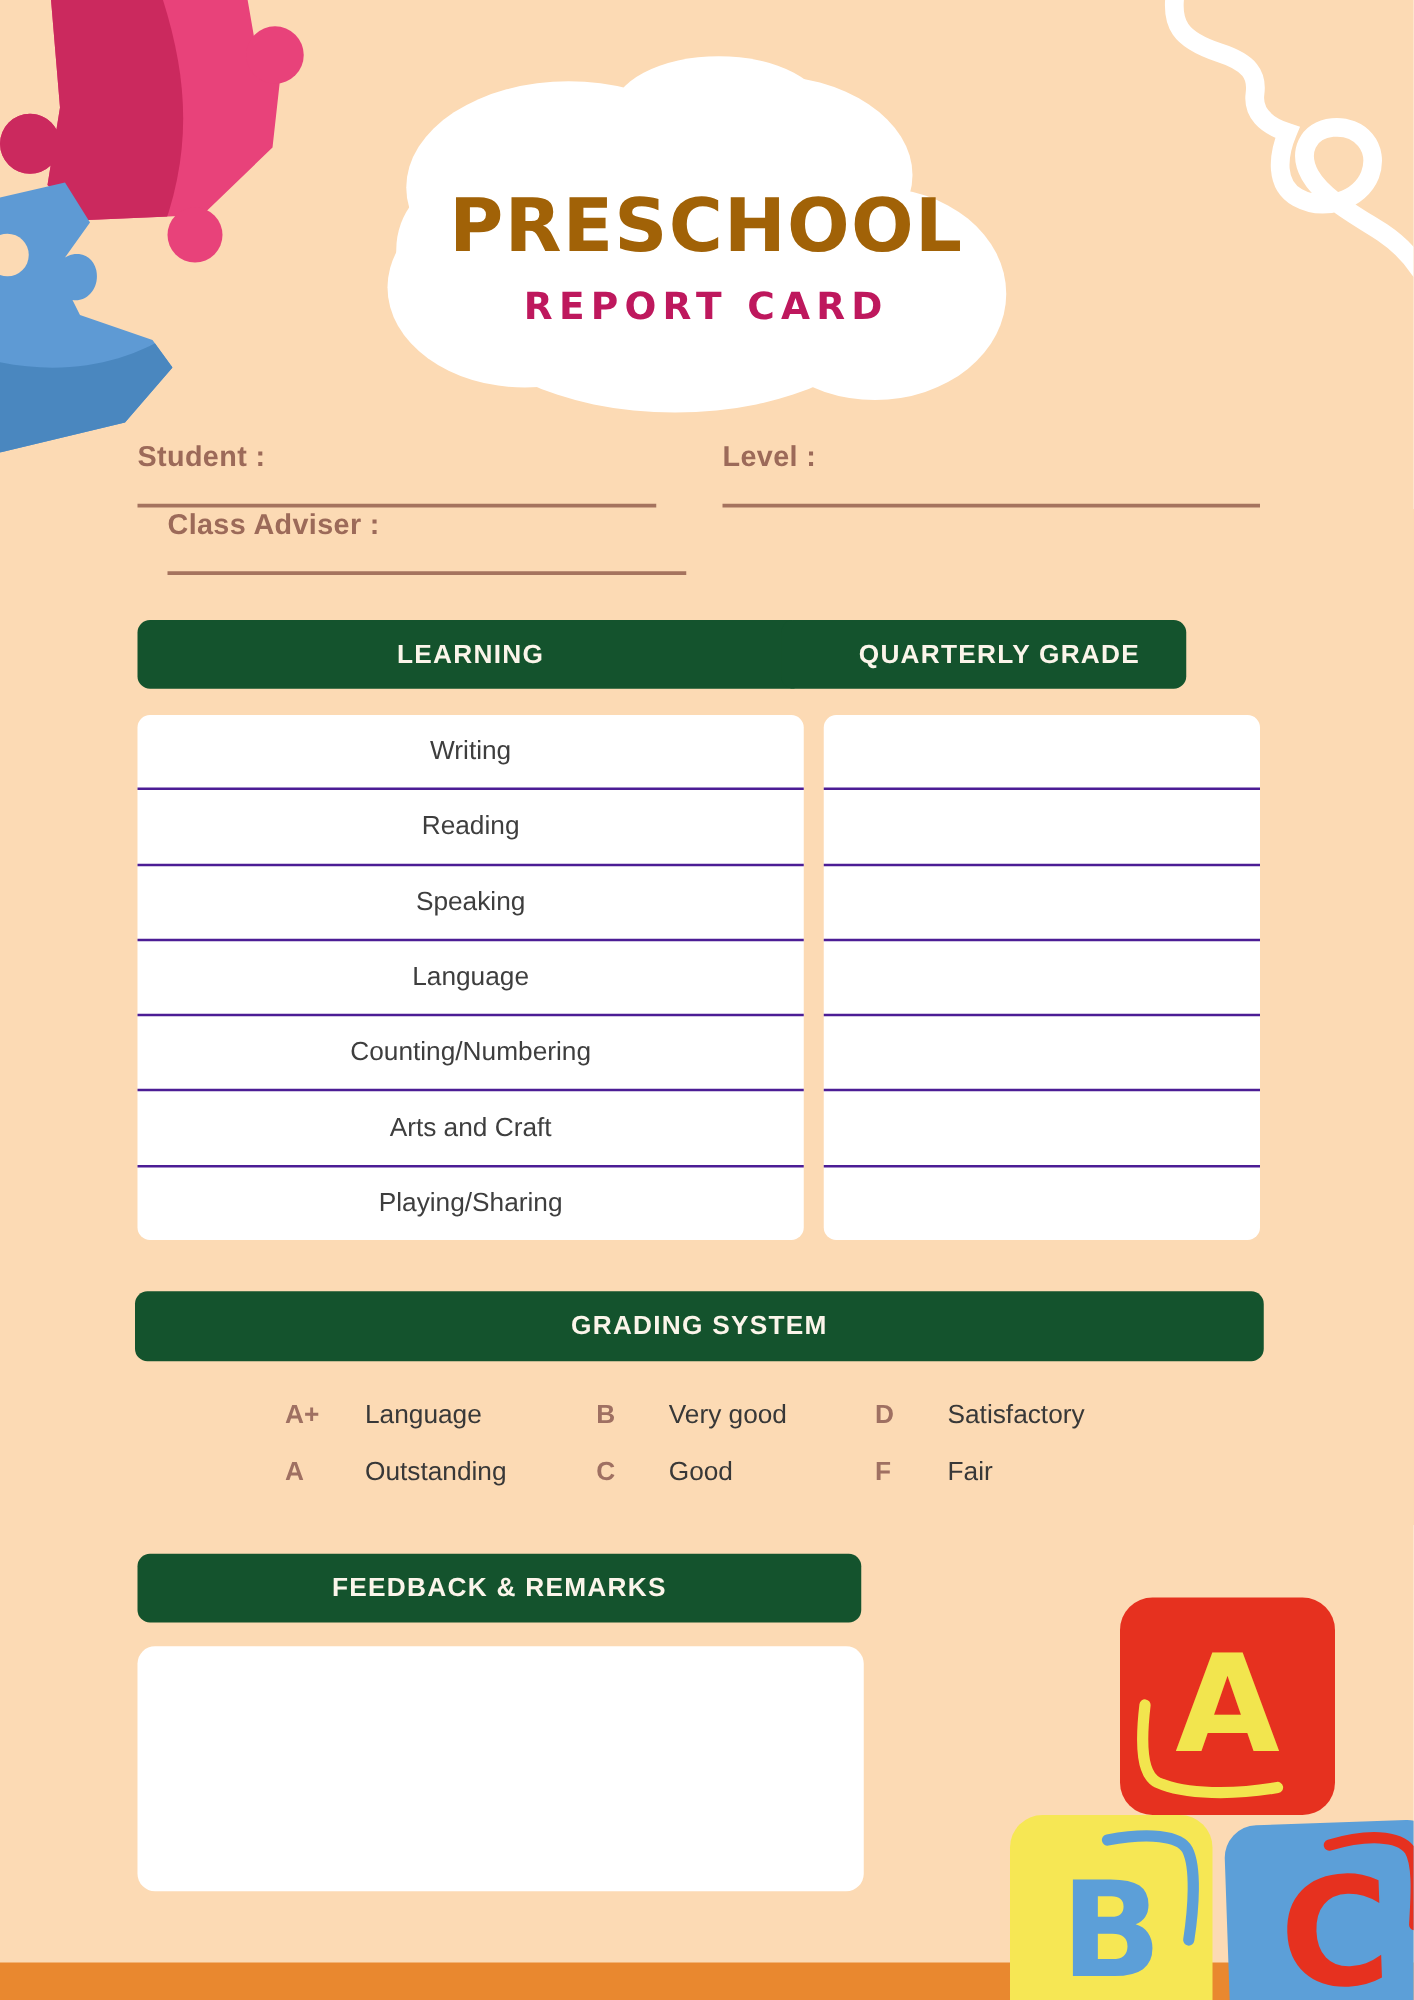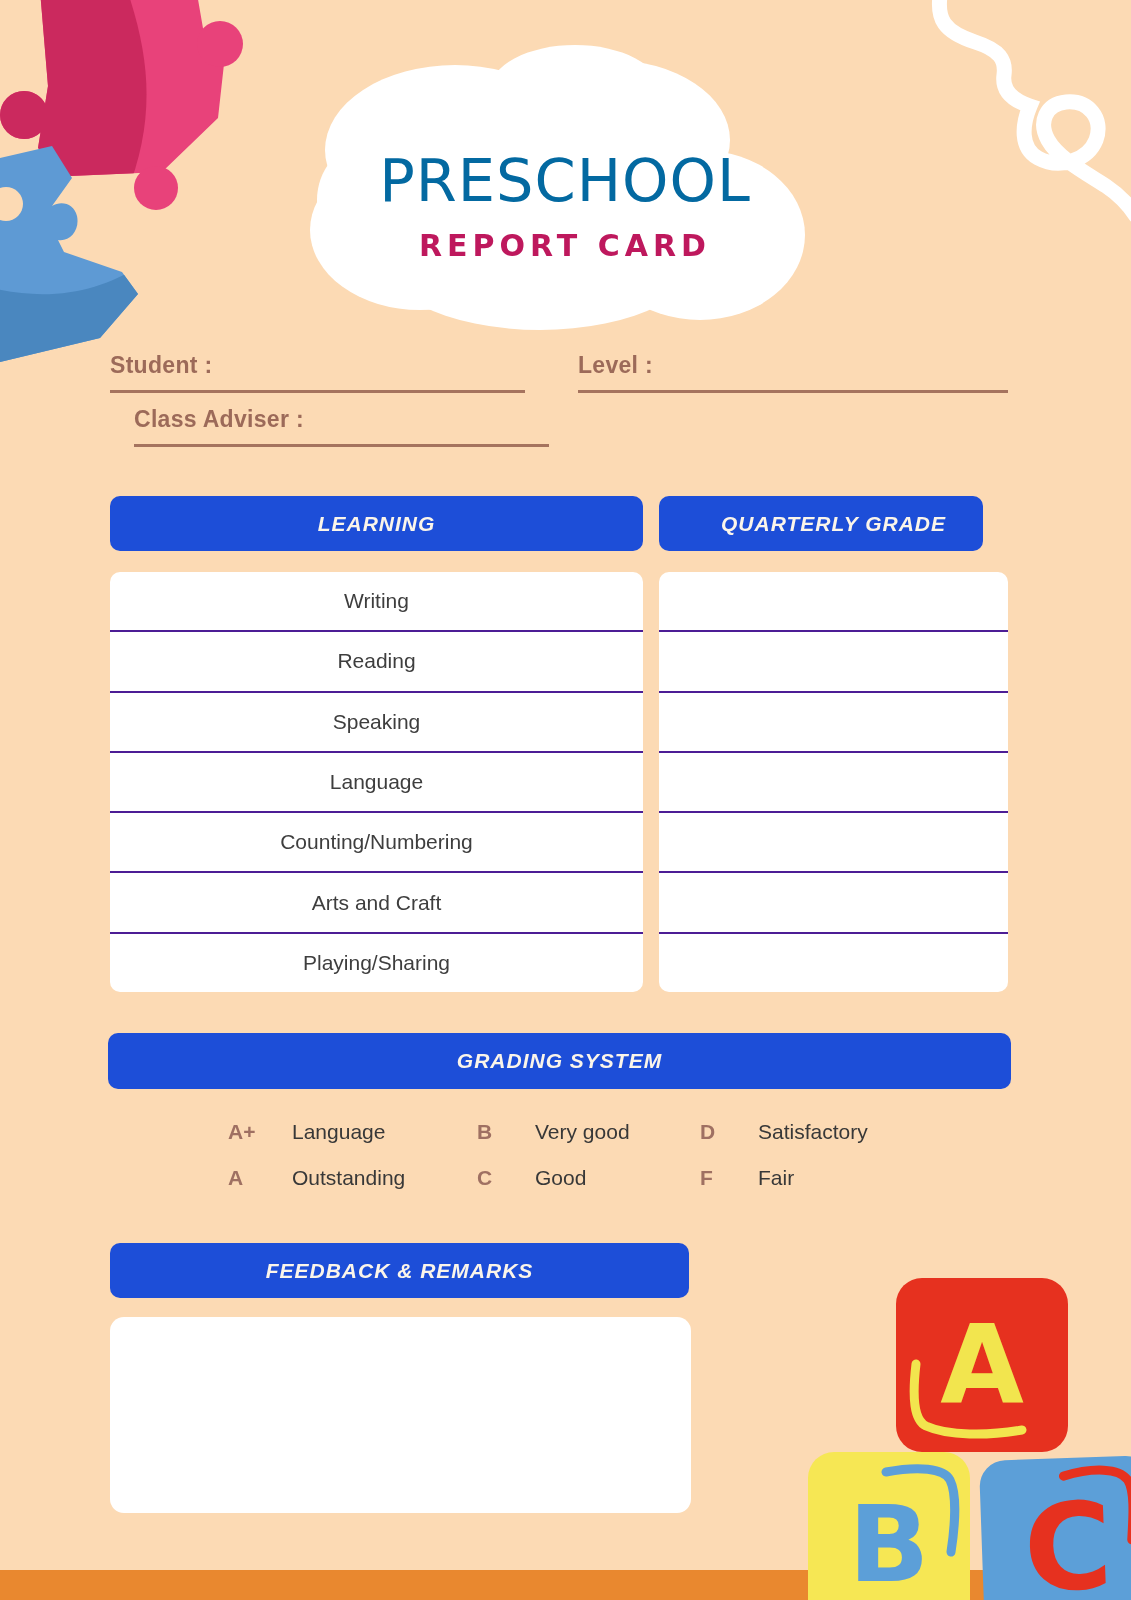--- a/index.html
+++ b/index.html
@@ -15,54 +15,54 @@
 
   
   #puzzles{left:0;top:0;}
   #squiggle{right:0;top:0;}
   #cloud-wrap{left:300px;top:30px;width:530px;height:320px;}
   #cloud-wrap svg{position:absolute;left:0;top:0;}
   .title-main{
     position:absolute;left:0;top:116px;width:100%;
     text-align:center;
     font-family:"DejaVu Sans","Liberation Sans",sans-serif;
-    font-weight:normal;font-size:59px;letter-spacing:1px;
-    color:#0369a1;
+    font-weight:bold;font-size:59px;letter-spacing:1px;
+    color:#a16207;
   }
   .title-sub{
     position:absolute;left:0;top:198px;width:100%;
     text-align:center;
     font-family:"DejaVu Sans","Liberation Sans",sans-serif;
     font-weight:bold;font-size:30px;letter-spacing:5px;
     color:#be185d;
   }
 
   
   .field{
     position:absolute;
     border-bottom:3px solid #A5735E;
-    padding-bottom:11px;
+    padding-bottom:24px;
   }
   .field .flabel{
     font-size:23px;font-weight:bold;color:#9C6A59;letter-spacing:.3px;
   }
   #field-student{left:110px;top:352px;width:415px;}
   #field-level{left:578px;top:352px;width:430px;}
   #field-adviser{left:110px;top:406px;width:415px;margin-left:24px;}
   #field-section{left:578px;top:406px;width:430px;}
 
   
   .hdr{
     position:absolute;height:55px;
-    background:#1d4ed8;border-radius:10px;
+    background:#14532d;border-radius:10px;
     color:#FBF5EA;font-weight:bold;font-size:21px;letter-spacing:1px;
-    display:flex;align-items:center;justify-content:center;font-style:italic;
+    display:flex;align-items:center;justify-content:center;
   }
   #hdr-learning{left:110px;top:496px;width:533px;}
-  #hdr-grade{left:659px;top:496px;width:299px;padding-left:25px;}
+  #hdr-grade{left:625px;top:496px;width:299px;padding-left:25px;}
   #hdr-grading{left:108px;top:1033px;width:903px;height:56px;}
   #hdr-feedback{left:110px;top:1243px;width:579px;}
 
   
   .panel{
     position:absolute;background:#FFFFFF;border-radius:10px;
     display:flex;flex-direction:column;
   }
   #panel-learning{left:110px;top:572px;width:533px;height:420px;}
   #panel-grades{left:659px;top:572px;width:349px;height:420px;}

